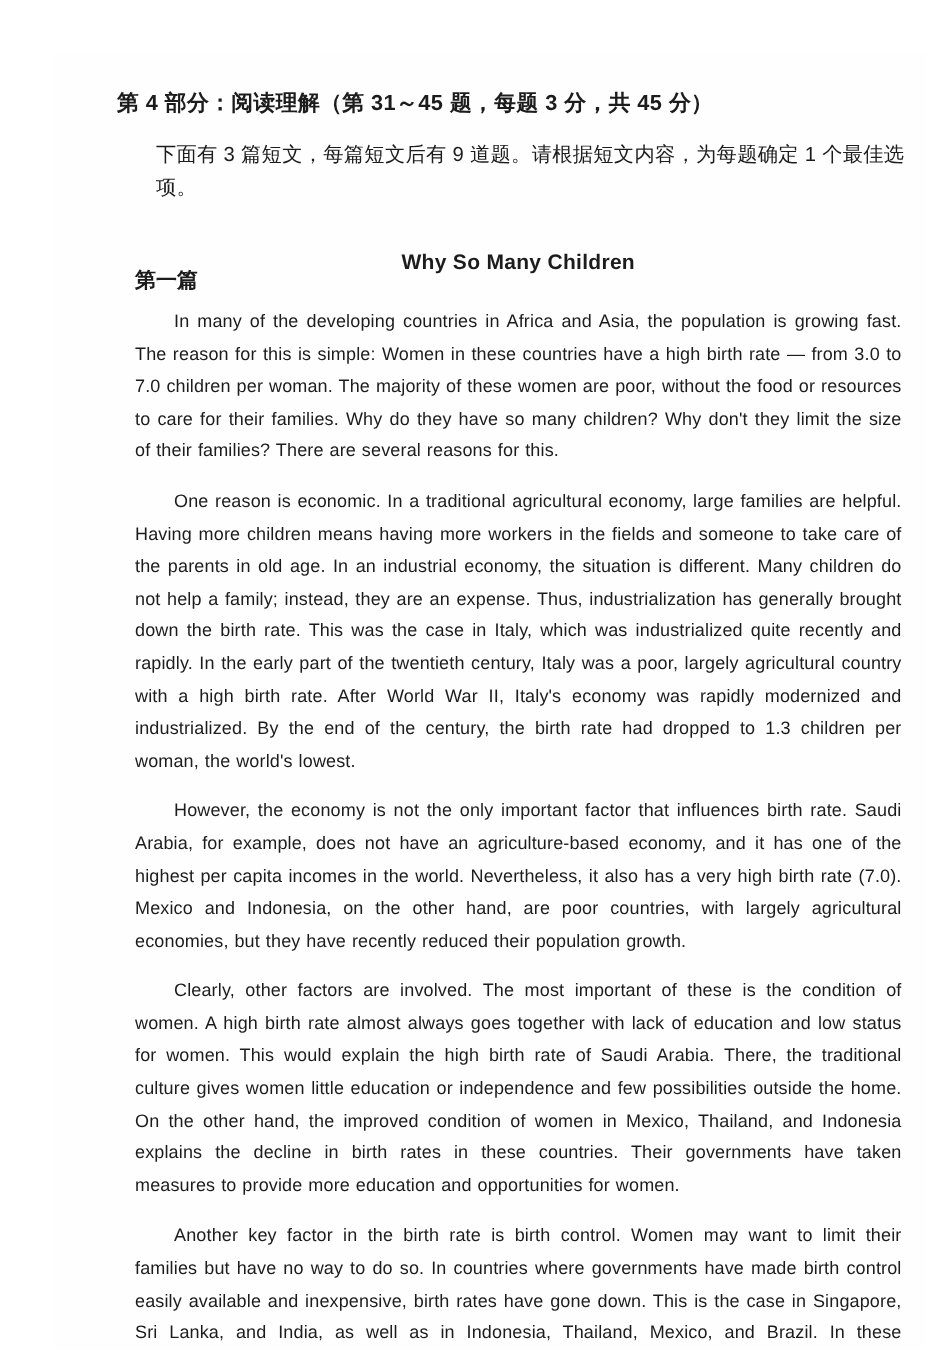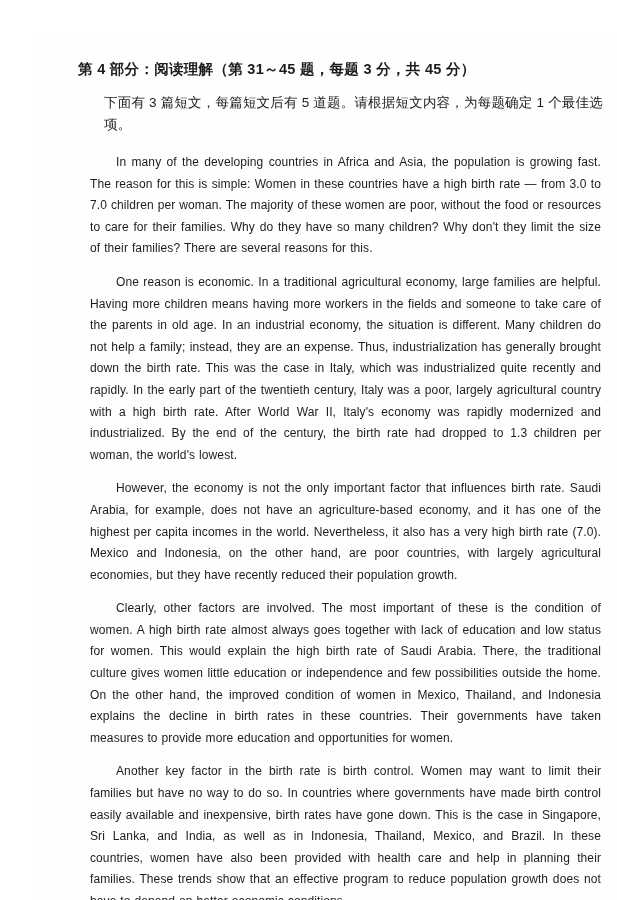--- a/index.html
+++ b/index.html
@@ -70,22 +70,26 @@
     word-spacing: 0.5px;
   }
 </style>
 </head>
 <body>
 
 <div class="page">
 
   <div class="part-title">第 4 部分：阅读理解（第 31～45 题，每题 3 分，共 45 分）</div>
 
-  <div class="instructions">下面有 3 篇短文，每篇短文后有 5 道题。请根据短文内容，为每题确定 1 个最佳选项。</div>
+  <div class="instructions">下面有 3 篇短文，每篇短文后有 9 道题。请根据短文内容，为每题确定 1 个最佳选项。</div>
 
+  <div class="title-row">
+    <span class="passage-label">第一篇</span>
+    <div class="passage-title">Why So Many Children</div>
+  </div>
 
   <div class="passage-body">
     <p>In many of the developing countries in Africa and Asia, the population is growing fast. The reason for this is simple: Women in these countries have a high birth rate — from 3.0 to 7.0 children per woman. The majority of these women are poor, without the food or resources to care for their families. Why do they have so many children? Why don't they limit the size of their families? There are several reasons for this.</p>
     <p>One reason is economic. In a traditional agricultural economy, large families are helpful. Having more children means having more workers in the fields and someone to take care of the parents in old age. In an industrial economy, the situation is different. Many children do not help a family; instead, they are an expense. Thus, industrialization has generally brought down the birth rate. This was the case in Italy, which was industrialized quite recently and rapidly. In the early part of the twentieth century, Italy was a poor, largely agricultural country with a high birth rate. After World War II, Italy's economy was rapidly modernized and industrialized. By the end of the century, the birth rate had dropped to 1.3 children per woman, the world's lowest.</p>
     <p>However, the economy is not the only important factor that influences birth rate. Saudi Arabia, for example, does not have an agriculture-based economy, and it has one of the highest per capita incomes in the world. Nevertheless, it also has a very high birth rate (7.0). Mexico and Indonesia, on the other hand, are poor countries, with largely agricultural economies, but they have recently reduced their population growth.</p>
     <p>Clearly, other factors are involved. The most important of these is the condition of women. A high birth rate almost always goes together with lack of education and low status for women. This would explain the high birth rate of Saudi Arabia. There, the traditional culture gives women little education or independence and few possibilities outside the home. On the other hand, the improved condition of women in Mexico, Thailand, and Indonesia explains the decline in birth rates in these countries. Their governments have taken measures to provide more education and opportunities for women.</p>
     <p>Another key factor in the birth rate is birth control. Women may want to limit their families but have no way to do so. In countries where governments have made birth control easily available and inexpensive, birth rates have gone down. This is the case in Singapore, Sri Lanka, and India, as well as in Indonesia, Thailand, Mexico, and Brazil. In these countries, women have also been provided with health care and help in planning their families. These trends show that an effective program to reduce population growth does not have to depend on better economic conditions.</p>
   </div>
 
 </div>

